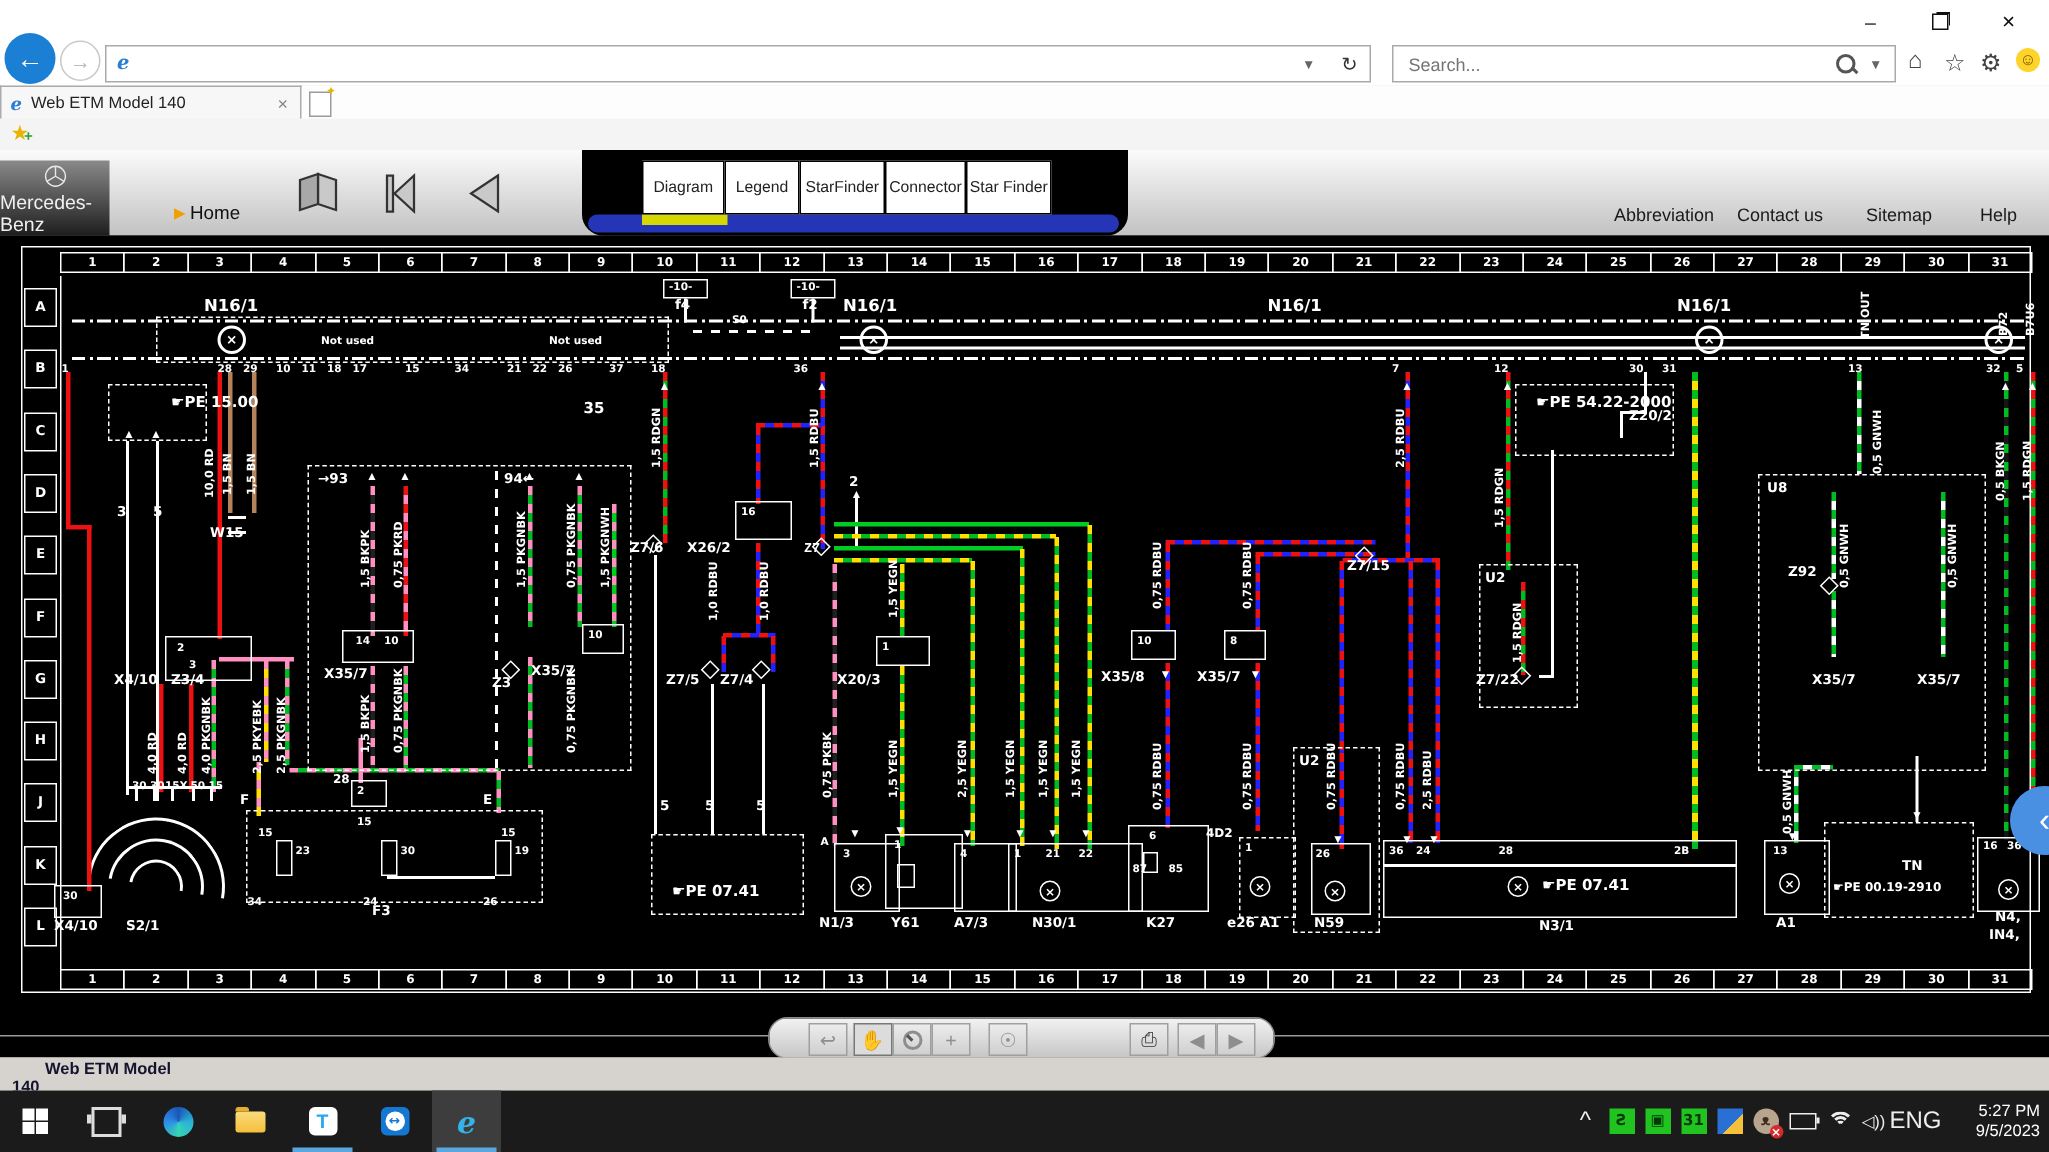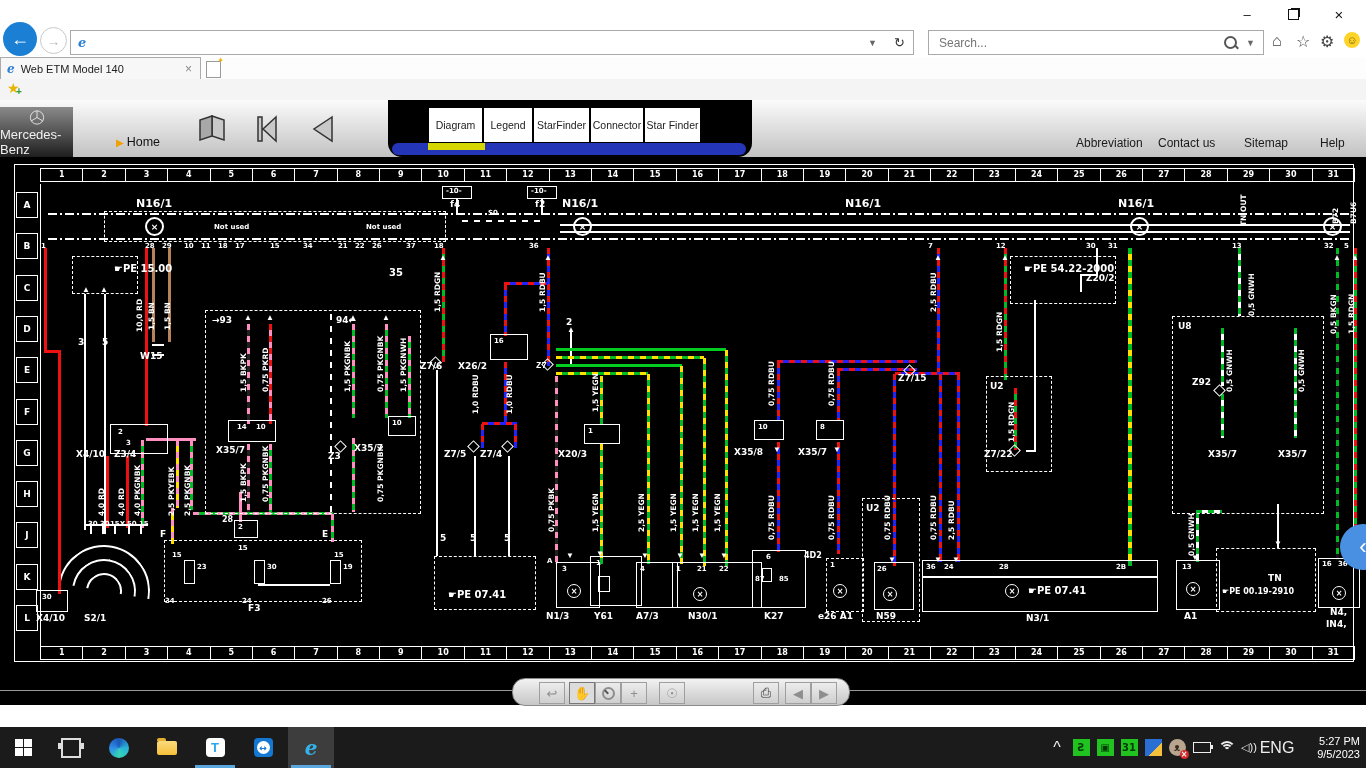--- a/index.html
+++ b/index.html
@@ -632,20 +632,24 @@
     <div class="tbtn" style="left:82px">
         <span class="mag" style="position:static;border-color:#8e8e8e"></span>
       </div>
     <div class="tbtn" style="left:108px">+</div>
     <div class="tbtn" style="left:146px">☉</div>
     <div class="tbtn" style="left:240px;color:#333">⎙</div>
     <div class="tbtn" style="left:272px">◀</div>
     <div class="tbtn" style="left:298px">▶</div>
   </div>
 
+  <div id="statusbar">
+    <span class="l1">Web ETM Model</span>
+    <span class="l2">140</span>
+  </div>
 
   <div id="taskbar">
     <div class="tslot" style="left:0">
         <span class="winlogo">
           <i></i>
           <i></i>
           <i></i>
           <i></i>
         </span>
       </div>

